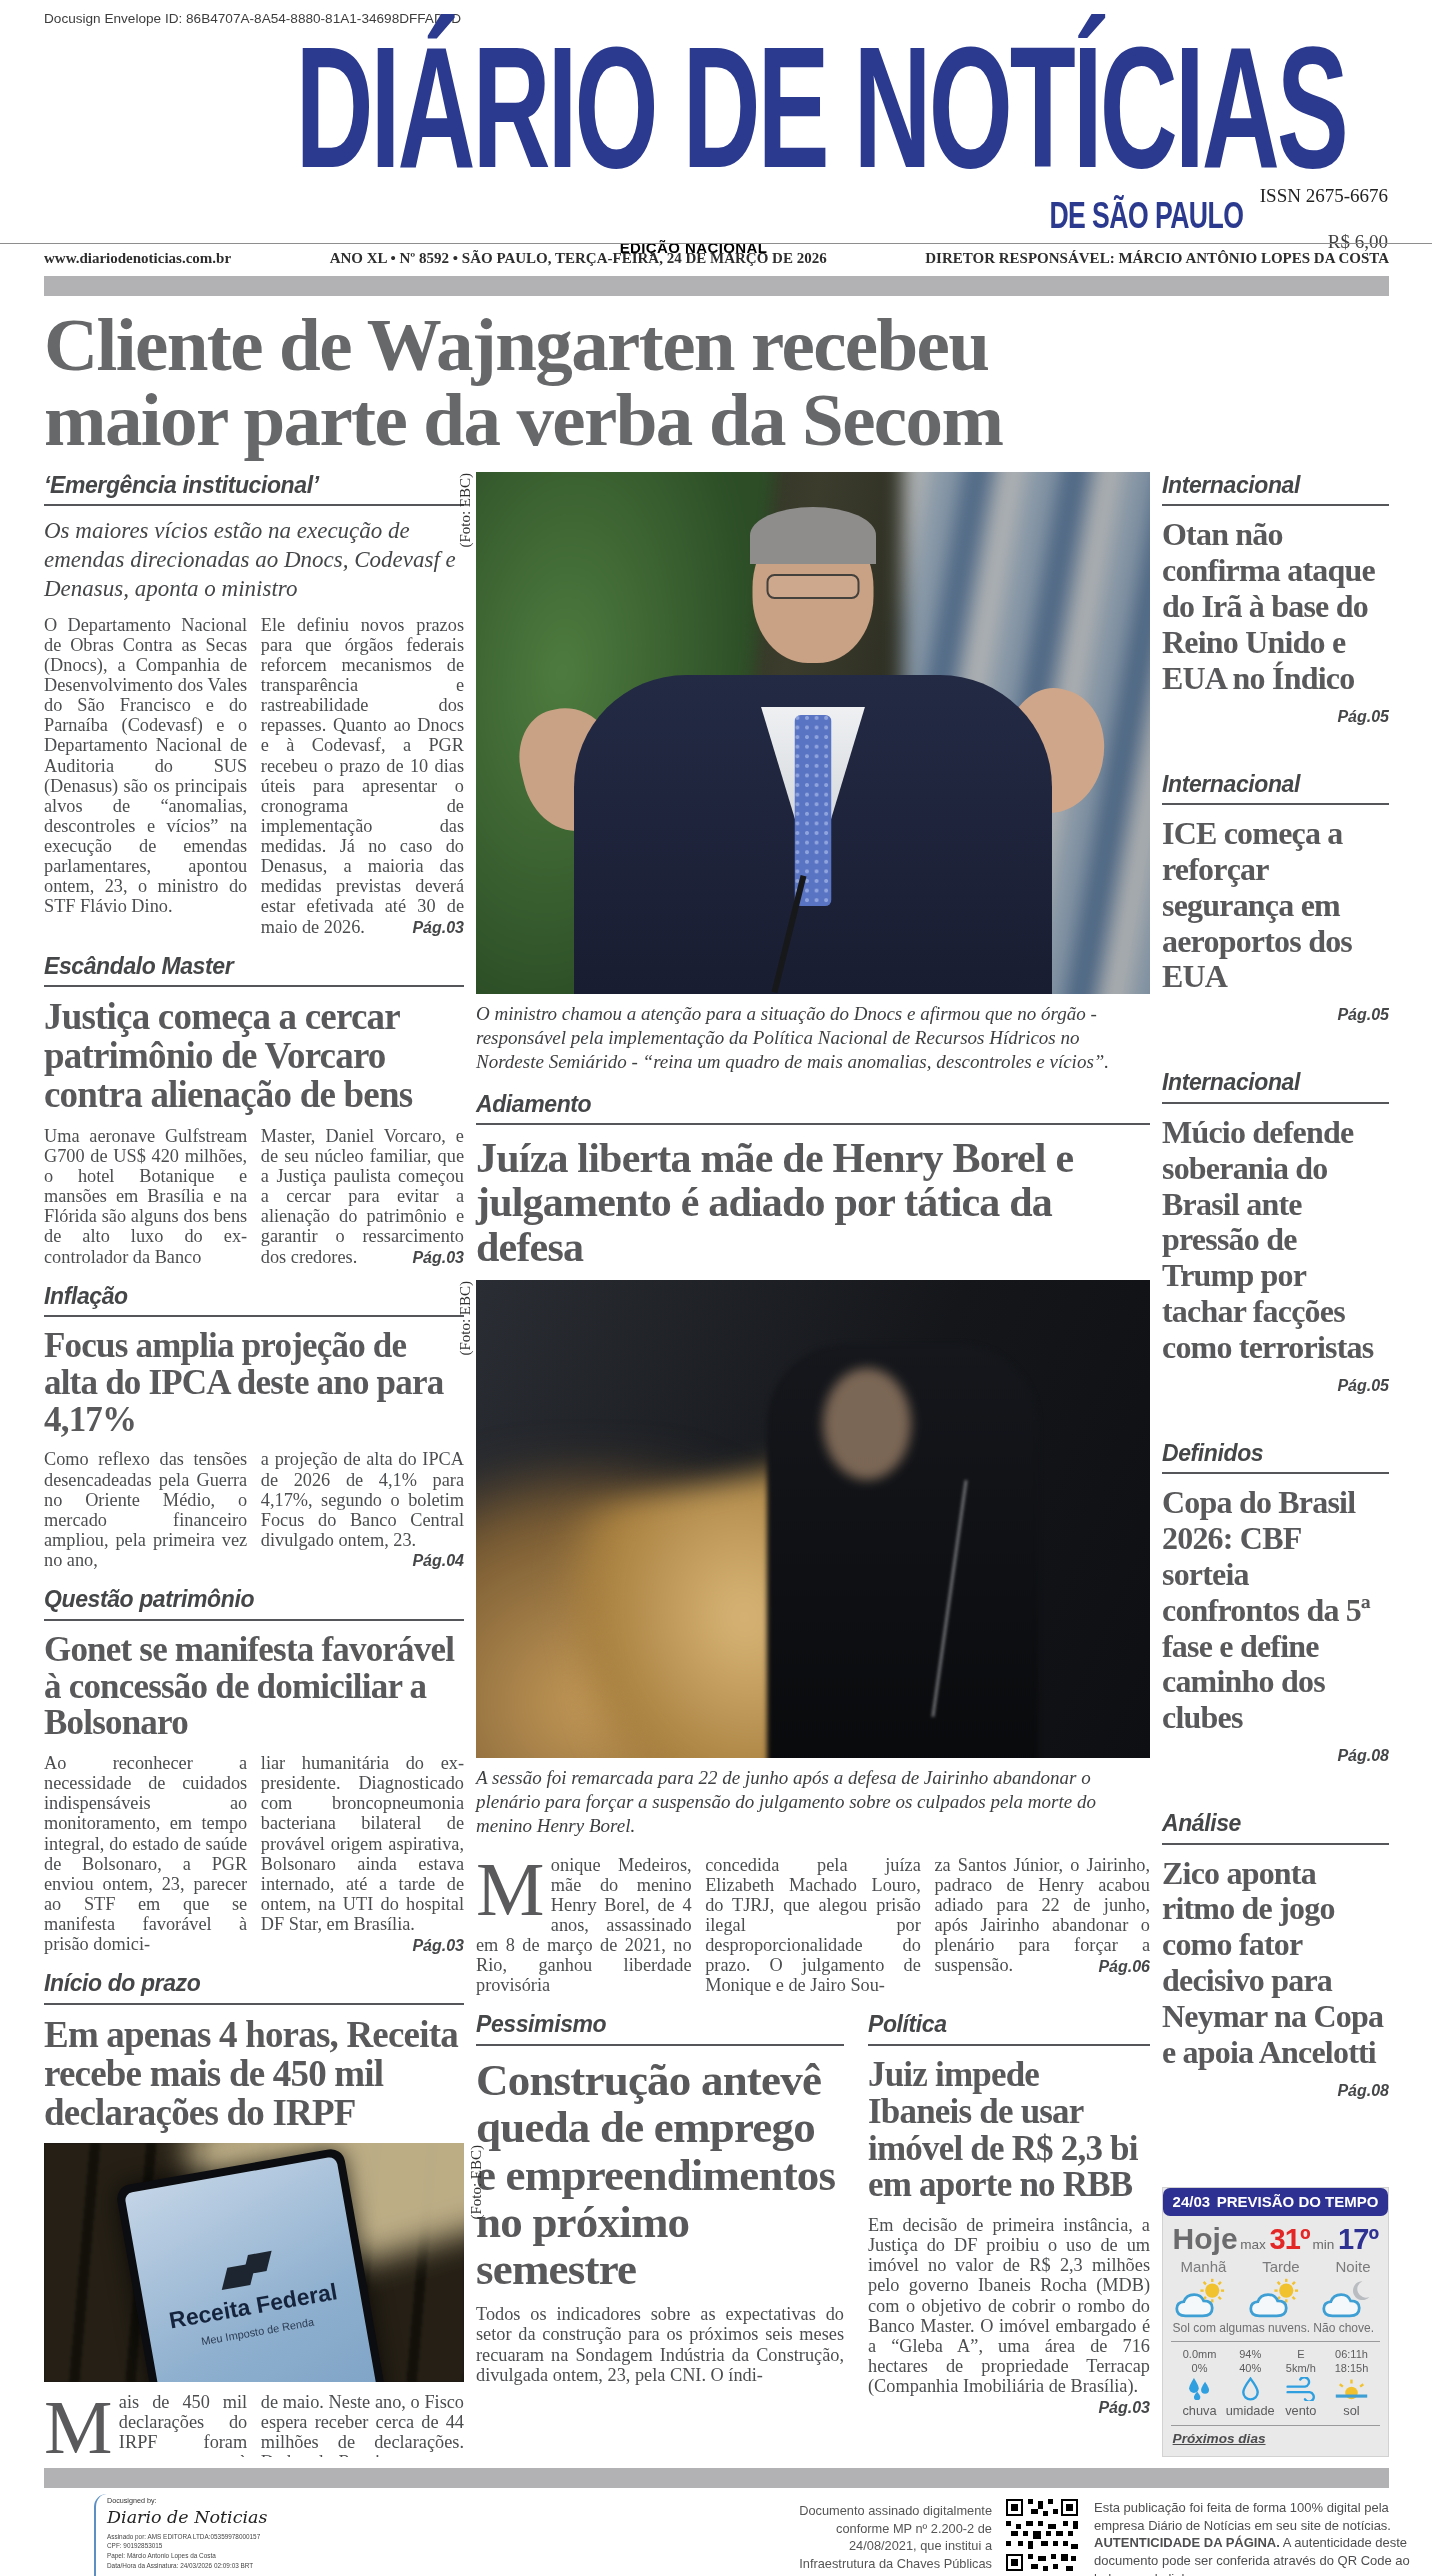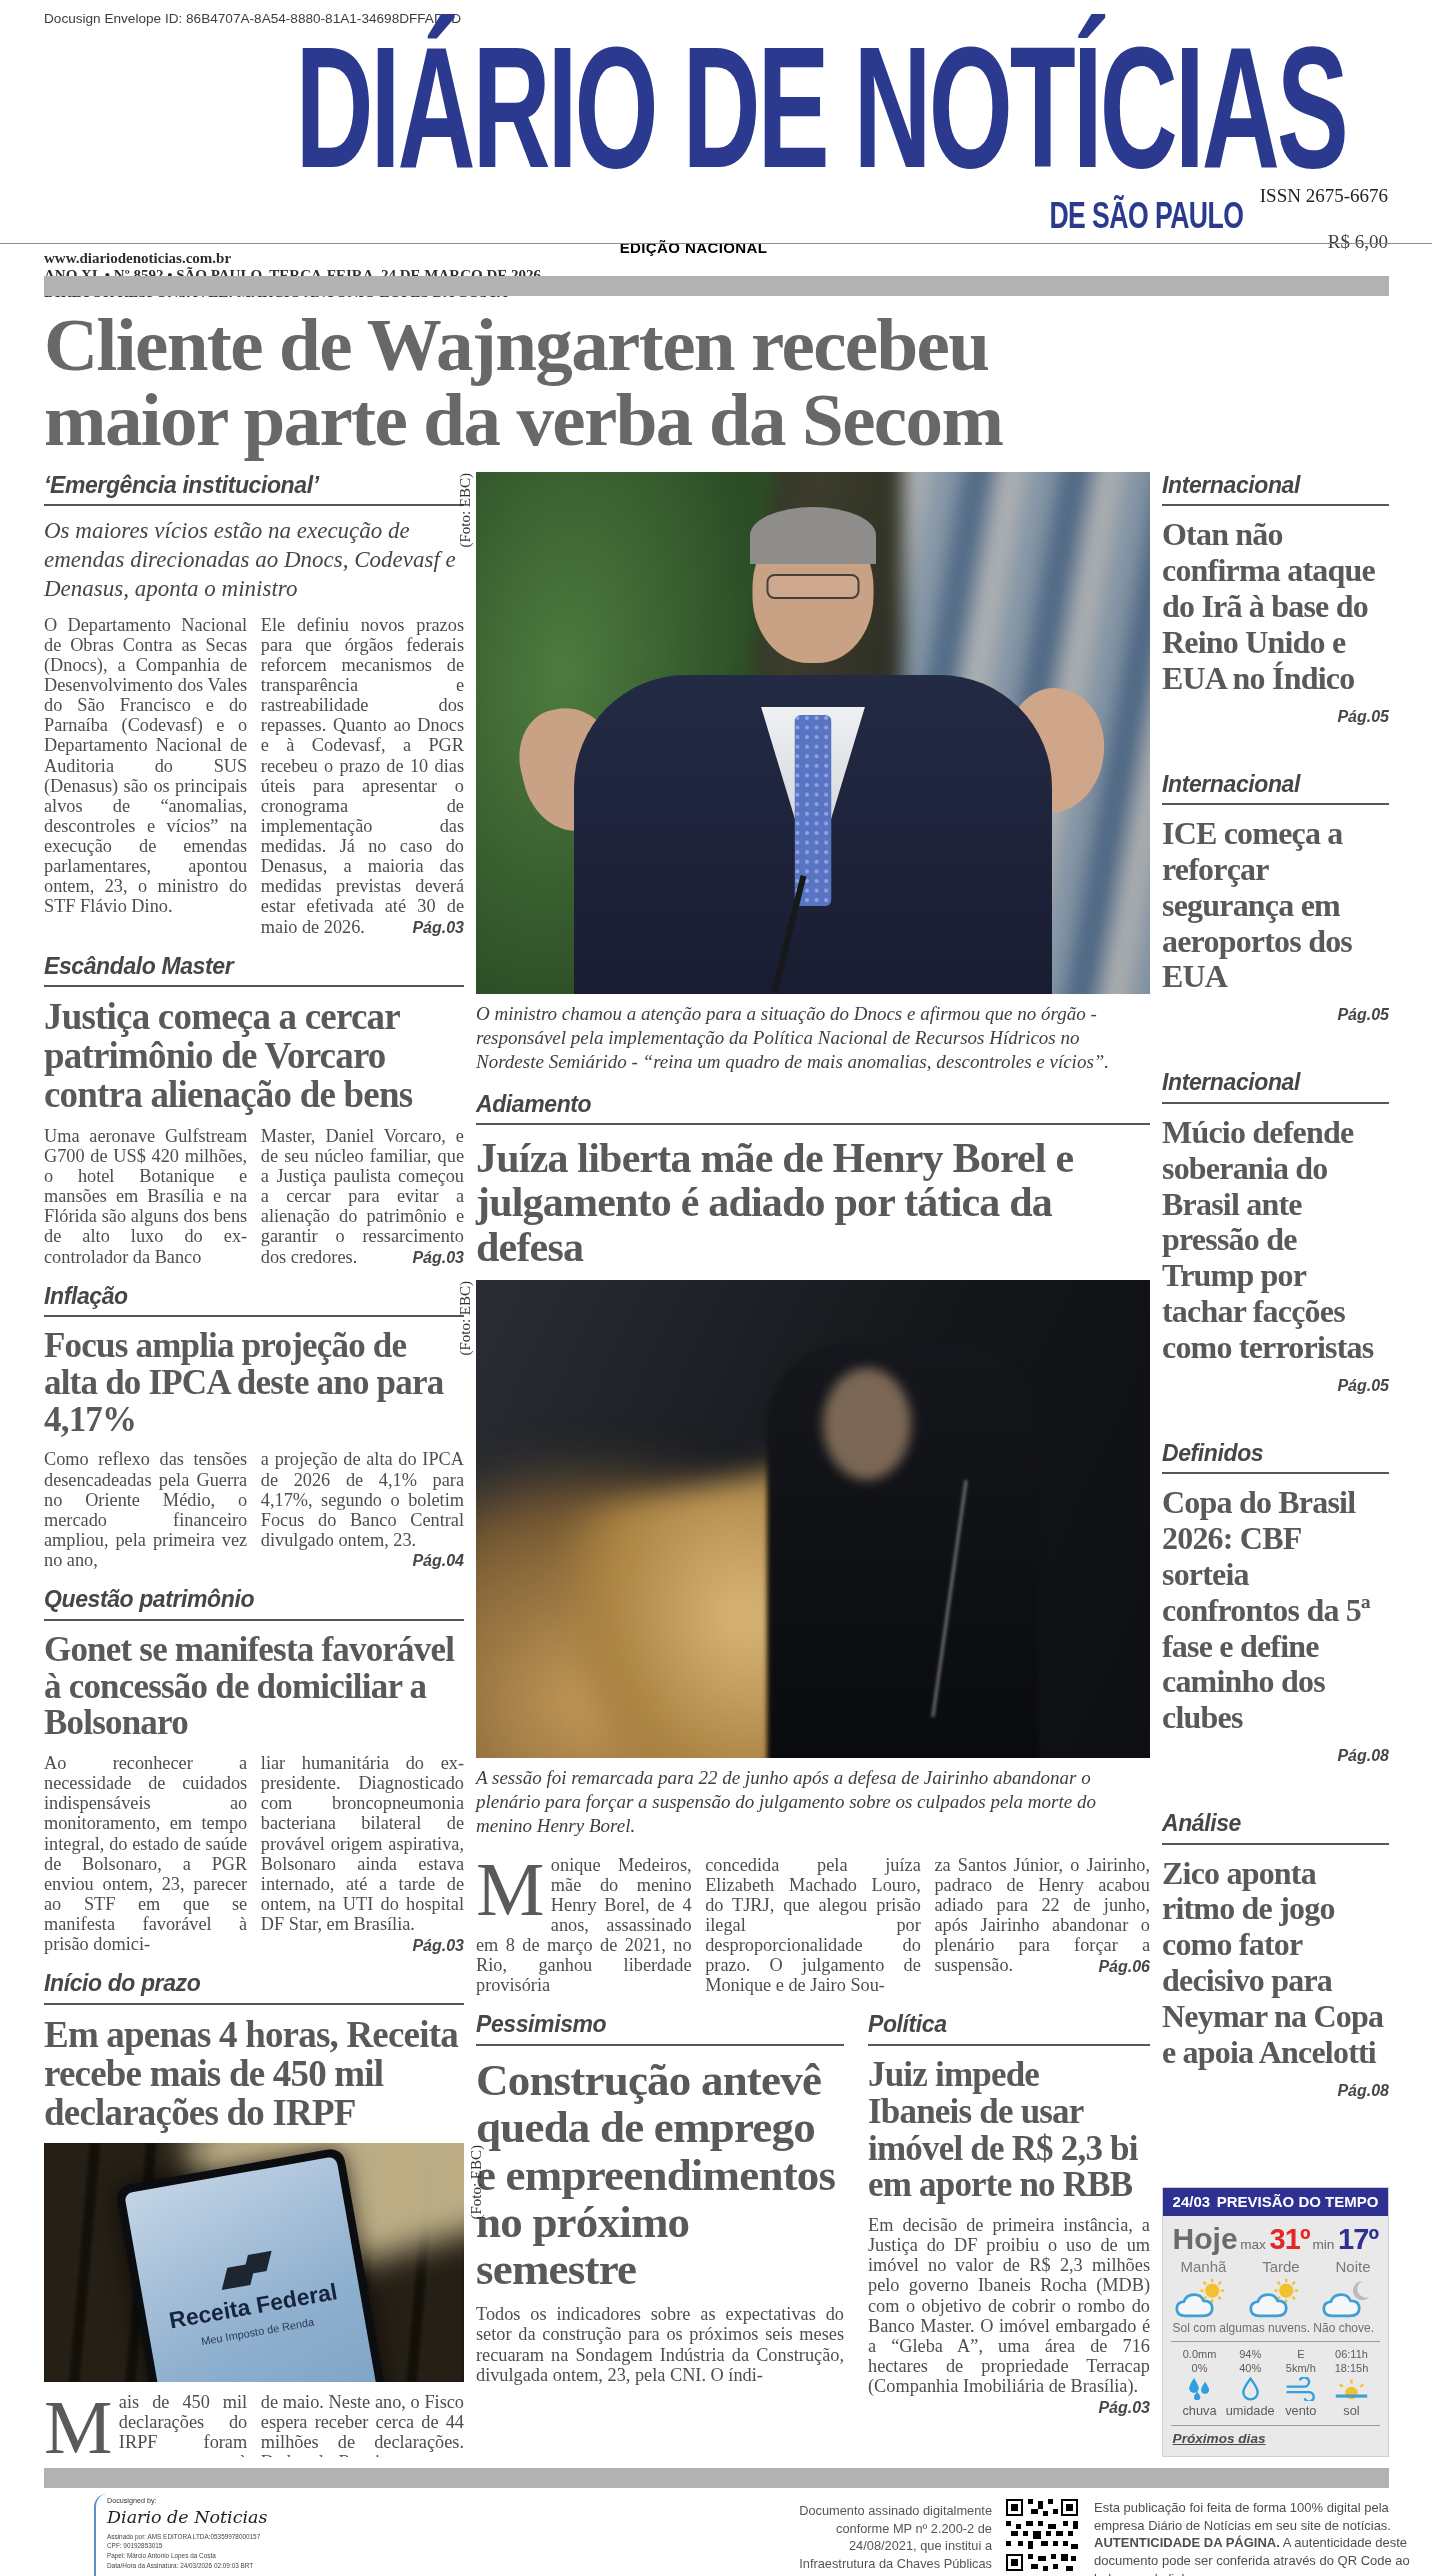--- a/index.html
+++ b/index.html
@@ -14,21 +14,21 @@
       font-size:169px;line-height:1;color:#2b3a8f;letter-spacing:-4.8px;white-space:nowrap;
       transform:scaleX(.64) scaleY(1.02);transform-origin:50% 40%;}
   .de-sp{position:absolute;top:195px;right:190px;}
   .de-sp span{display:inline-block;font-family:"Liberation Sans",sans-serif;font-weight:700;font-size:37px;
       color:#2b3a8f;letter-spacing:-0.8px;transform:scaleX(.72);transform-origin:right center;white-space:nowrap;}
   .edicao{position:absolute;top:239px;left:0;right:46px;text-align:center;font-family:"Liberation Sans",sans-serif;
       font-weight:700;font-size:15px;letter-spacing:0.4px;color:#000;}
   .issn{position:absolute;top:185px;right:45px;font-size:19px;color:#222;}
   .price{position:absolute;top:231px;right:45px;font-size:19px;color:#404040;}
   .info-row{position:absolute;top:243px;left:0;right:0;border-top:0.8px solid #8e8e8e;
-      padding:5.6px 44px 0;display:flex;justify-content:space-between;font-size:15px;font-weight:bold;color:#2e2e2e;flex-direction:column;}
+      padding:5.6px 44px 0;display:flex;justify-content:space-between;font-size:15px;font-weight:bold;color:#2e2e2e;}
   .top-bar{position:absolute;top:276px;left:44px;right:44px;height:20px;background:#b2b2b4;}
   
   .lead{padding:6.4px 44px 0;font-weight:bold;color:#67686a;font-size:75px;line-height:1.0;letter-spacing:-1.6px;}
   
   .columns{display:flex;gap:12px;padding:14.4px 44px 0;height:1985px;overflow:hidden;}
   .col-left{width:420px;flex:none;}
   .col-mid{width:674px;flex:none;}
   .col-right{flex:1;display:flex;flex-direction:column;}
   .section{margin-bottom:16px;}
   .kicker{font-family:"Liberation Sans",sans-serif;font-style:italic;font-weight:bold;font-size:23px;
@@ -104,21 +104,21 @@
   .mid-split{display:flex;gap:24px;margin-top:3.2px;}
   .sub-left{width:368px;flex:none;}
   .sub-right{flex:1;}
   .single-col{text-align:justify;font-size:18.3px;line-height:1.1;color:#4c4d4f;}
   
   .rail-sec{margin-bottom:45px;}
   .rail-sec .pageref{float:none;display:block;text-align:right;margin-top:9.6px;}
   
   .weather{margin-top:auto;background:#e9e9e9;border:0.8px solid #d2d2d2;font-family:"Liberation Sans",sans-serif;color:#4c4c4e;}
   .w-head{background:#2e3192;color:#fff;display:flex;justify-content:space-between;padding:5.6px 9.6px;
-      font-weight:bold;font-size:15px;}
+      font-weight:bold;font-size:15px;border-radius:7px;}
   .w-today{display:flex;align-items:baseline;justify-content:space-between;padding:6.4px 9.6px 0;}
   .w-hoje{font-size:30px;font-weight:bold;color:#6b6b6d;}
   .w-temp small{font-size:13.6px;font-weight:normal;color:#6b6b6d;}
   .w-temp b{font-size:29px;letter-spacing:-0.8px;}
   .w-max b{color:#e32726;} .w-min b{color:#2e3192;}
   .w-periods{display:flex;justify-content:space-between;padding:1.6px 17.5px 0;font-size:15px;color:#7a7a7c;}
   .w-icons{display:flex;justify-content:space-between;padding:3.2px 11px 1.6px;}
   .w-cond{font-size:12px;color:#6f6f71;padding:0 9.6px 6.4px;}
   .w-mid{border-top:1.6px solid #9a9a9c;margin:0 8px;display:flex;justify-content:space-between;
       padding:6.4px 3.2px;text-align:center;border-bottom:1.6px solid #9a9a9c;}

